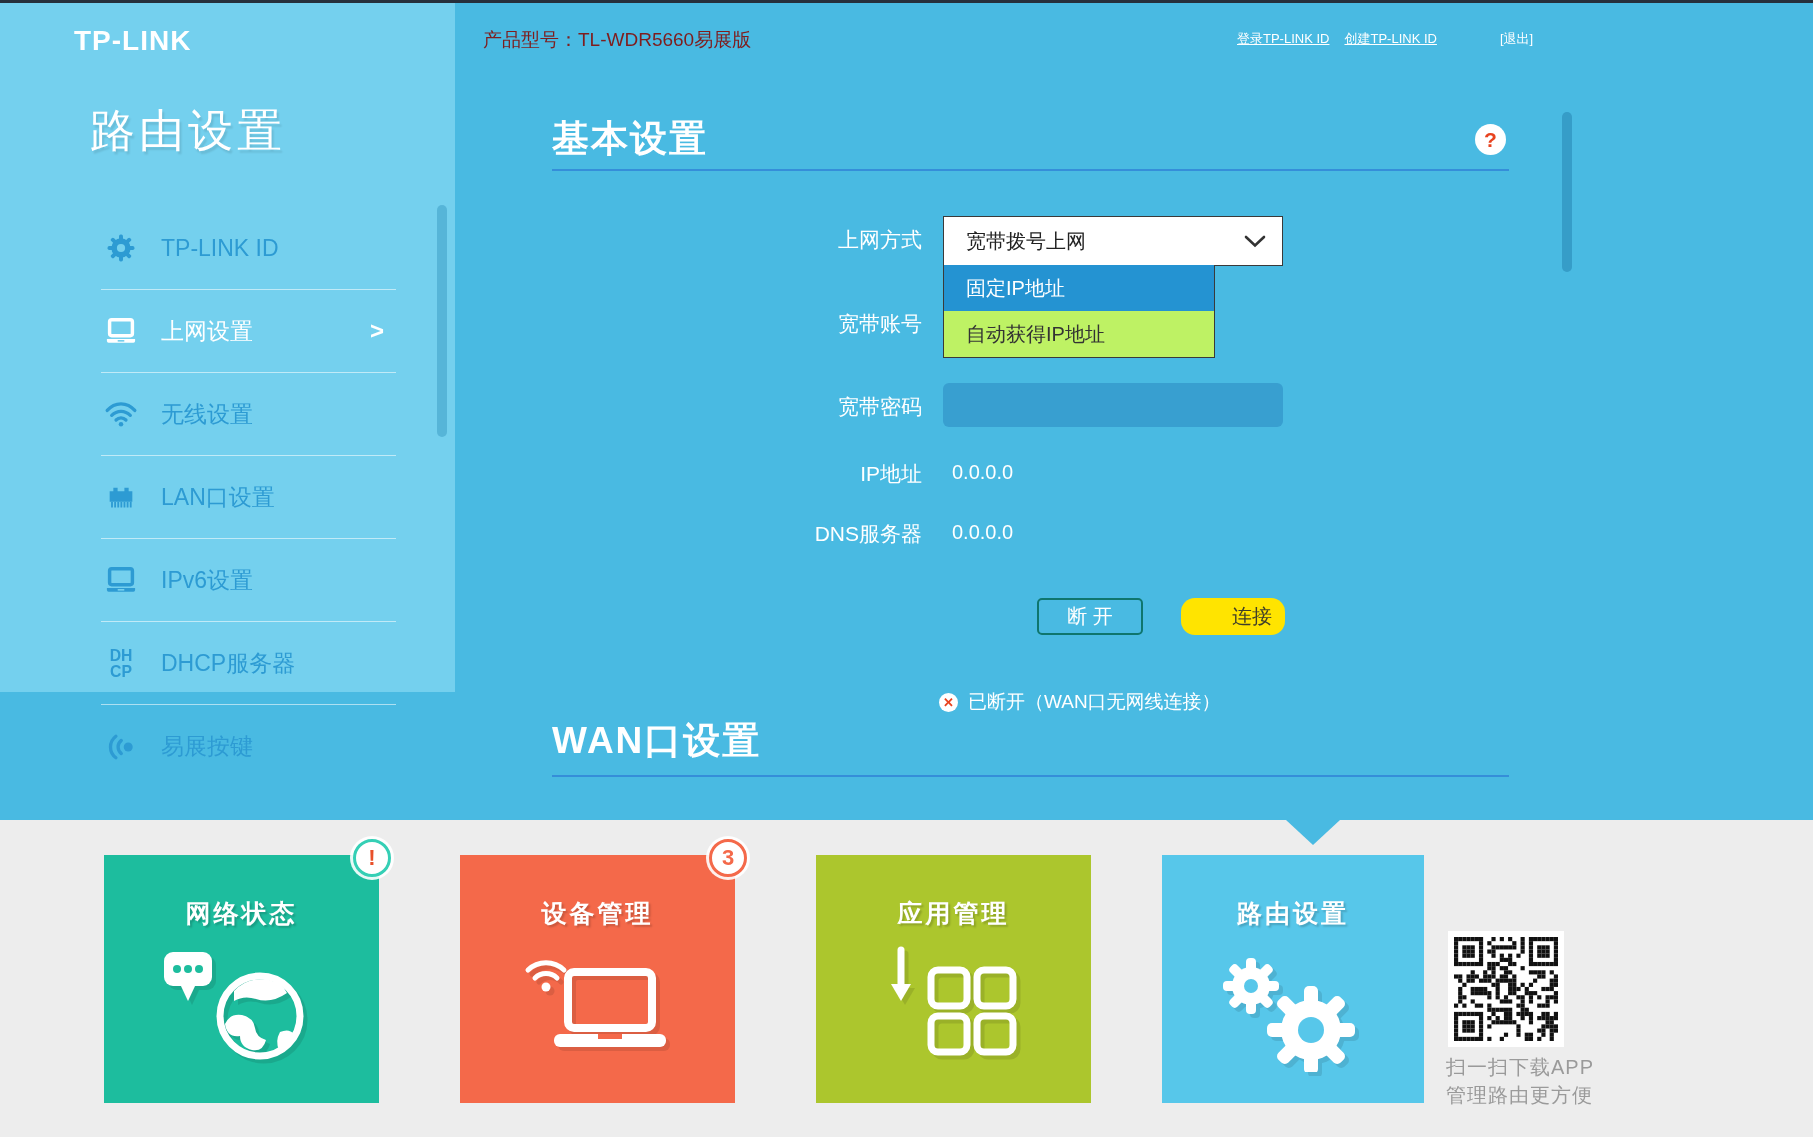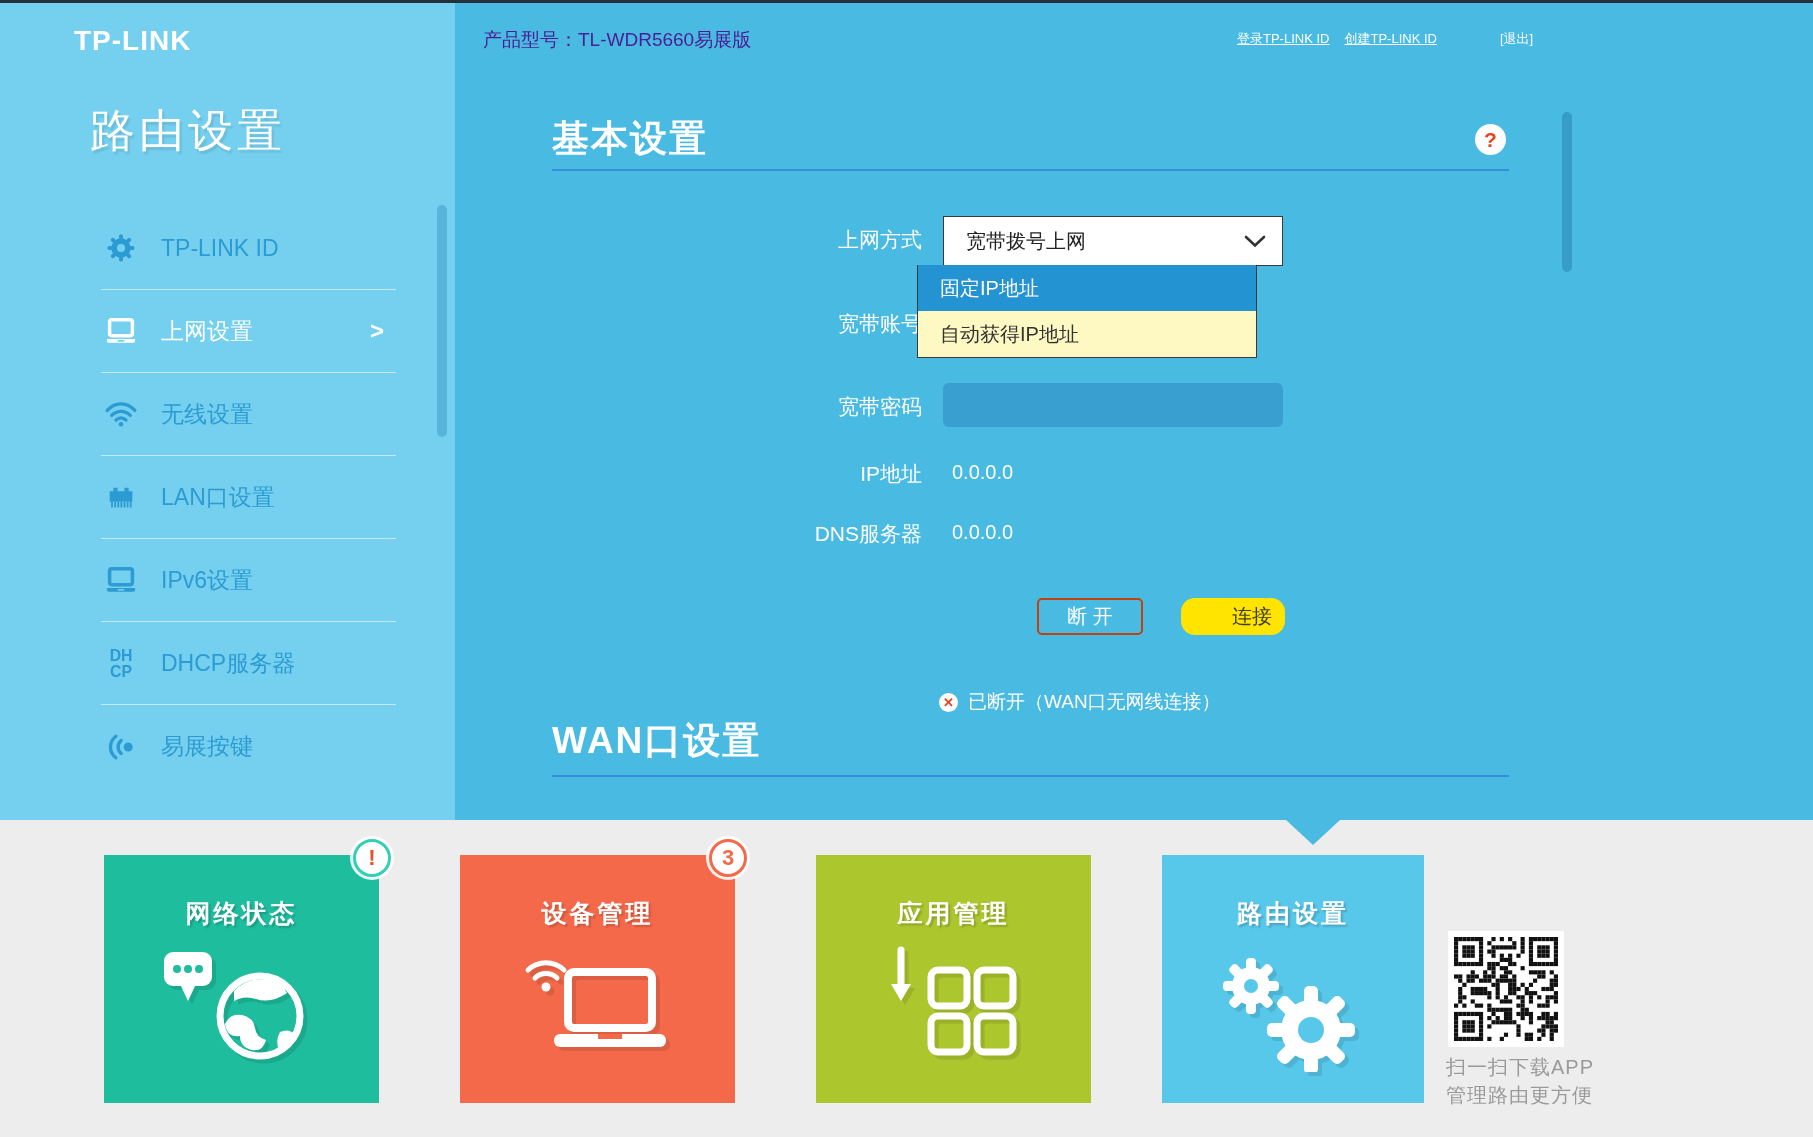--- a/index.html
+++ b/index.html
@@ -1,51 +1,51 @@
 <!DOCTYPE html>
 <html style="--page-blue: #49bae2; --sidebar-blue: #74d0ee; --sidebar-link: #2d9bd3; --top-strip: #26303c; --heading-underline: #2f7fd6; --dropdown-highlight: #2493d2; --field-blue: #389fd0; --connect-yellow: #ffe400; --alert-red: #e8431f; --band-gray: #ededed; --caption-gray: #9a9a9a;"><head>
 <meta charset="utf-8">
 <style>
   * { box-sizing: border-box; margin: 0; padding: 0; }
   body { font-family: "Liberation Sans", sans-serif; }
   .page { position: relative; width: 1813px; height: 1137px; background: var(--page-blue); overflow: hidden; }
   .topstrip { position: absolute; left: 0; top: 0; width: 100%; height: 3px; background: var(--top-strip); }
 
   
-  .sidebar { position: absolute; left: 0; top: 3px; width: 455px; height: 817px; background: var(--sidebar-blue); }
+  .sidebar { position: absolute; left: 0; top: 3px; width: 455px; height: 689px; background: var(--sidebar-blue); }
   .logo { position: absolute; left: 74px; top: 22px; color: #fff; font-size: 28px; font-weight: bold; letter-spacing: 1px; }
   .side-title { position: absolute; left: 90px; top: 98px; color: #fff; font-size: 45px; letter-spacing: 4px; text-shadow: 2px 3px 2px rgba(0,0,0,0.10); }
   .menu { position: absolute; left: 101px; top: 204px; width: 295px; }
   .menu-item { height: 83px; display: flex; align-items: center; border-bottom: 1px solid rgba(255,255,255,0.55); color: var(--sidebar-link); cursor: pointer; }
   .menu-item:last-child { border-bottom: none; }
   .menu-item .mi { width: 40px; height: 40px; flex: 0 0 40px; display: flex; align-items: center; justify-content: center; }
   .menu-item .lbl { margin-left: 20px; font-size: 23px; white-space: nowrap; }
   .menu-item.active { color: #fff; }
   .menu-item .arrow { margin-left: auto; margin-right: 12px; font-size: 24px; font-weight: bold; color: #fff; }
   .side-scroll { position: absolute; left: 437px; top: 202px; width: 10px; height: 232px; border-radius: 6px; background: rgba(10,110,160,0.28); }
 
   
   .main { position: absolute; left: 455px; top: 3px; width: 1358px; height: 817px; }
-  .product { position: absolute; left: 28px; top: 24px; color: #4c1d95; font-size: 19px; }
+  .product { position: absolute; left: 28px; top: 24px; color: #7f1d1d; font-size: 19px; }
   .toplinks { position: absolute; left: 782px; top: 27px; display: flex; gap: 15px; color: #fff; font-size: 13px; }
   .toplinks .lnk { text-decoration: underline; cursor: pointer; }
   .toplinks .plain { cursor: pointer; margin-left: 48px; }
   .h1 { position: absolute; left: 97px; color: #fff; font-size: 37px; letter-spacing: 2px; font-weight: bold; }
   .hr { position: absolute; left: 97px; width: 957px; height: 2px; background: var(--heading-underline); opacity: 0.75; }
   .help { position: absolute; left: 1020px; top: 121px; width: 31px; height: 31px; border-radius: 50%; background: #fff; color: var(--alert-red); font-size: 21px; font-weight: bold; display: flex; align-items: center; justify-content: center; cursor: pointer; }
   .flabel { position: absolute; left: 217px; width: 250px; text-align: right; color: #fff; font-size: 21px; }
   .select { position: absolute; left: 488px; top: 213px; width: 340px; height: 50px; background: #fff; border: 1px solid #3a3a3a; display: flex; align-items: center; padding: 0 16px 0 22px; font-size: 20px; color: #222; cursor: pointer; }
   .select .chev { margin-left: auto; display: flex; }
-  .droplist { position: absolute; left: 462px; top: 262px; width: 340px; background: #fef9c3; border: 1px solid #3a3a3a; border-top: none; }
+  .droplist { position: absolute; left: 488px; top: 262px; width: 272px; background: #bef264; border: 1px solid #3a3a3a; border-top: none; }
   .opt { height: 46px; display: flex; align-items: center; padding-left: 22px; font-size: 20px; color: #333; cursor: pointer; }
   .opt.hl { background: var(--dropdown-highlight); color: #fff; }
   .pwfield { position: absolute; left: 488px; top: 380px; width: 340px; height: 44px; background: var(--field-blue); border: none; border-radius: 6px; outline: none; }
   .fvalue { position: absolute; left: 497px; color: #fff; font-size: 20px; }
   .btn { display: flex; align-items: center; justify-content: center; font-size: 20px; cursor: pointer; }
-  .btn-disconnect { position: absolute; left: 582px; top: 595px; width: 106px; height: 37px; border: 2px solid #c2410c; border-radius: 5px; background: transparent; color: #fff; }
+  .btn-disconnect { position: absolute; left: 582px; top: 595px; width: 106px; height: 37px; border: 2px solid #0f766e; border-radius: 5px; background: transparent; color: #fff; }
   .btn-connect { position: absolute; left: 726px; top: 595px; width: 104px; height: 37px; border-radius: 14px; background: var(--connect-yellow); color: #3e3e2a; padding-left: 38px; }
   .status { position: absolute; left: 484px; top: 686px; display: flex; align-items: center; color: #fff; font-size: 19px; }
   .status .x { width: 19px; height: 19px; border-radius: 50%; background: #fff; color: var(--alert-red); font-size: 13px; font-weight: bold; display: flex; align-items: center; justify-content: center; margin-right: 10px; }
   .main-scroll { position: absolute; left: 1107px; top: 109px; width: 10px; height: 160px; border-radius: 6px; background: rgba(10,90,140,0.30); }
 
   
   .band { position: absolute; left: 0; top: 820px; width: 1813px; height: 317px; background: var(--band-gray); }
   .pointer { position: absolute; left: 1286px; top: 0; width: 0; height: 0; border-left: 27px solid transparent; border-right: 27px solid transparent; border-top: 25px solid var(--page-blue); }
   .tile { position: absolute; top: 35px; width: 275px; height: 248px; color: #fff; cursor: pointer; }
   .tile .tlabel { margin-top: 42px; text-align: center; font-size: 25px; font-weight: bold; letter-spacing: 3px; text-shadow: 2px 2px 2px rgba(0,0,0,0.18); }

